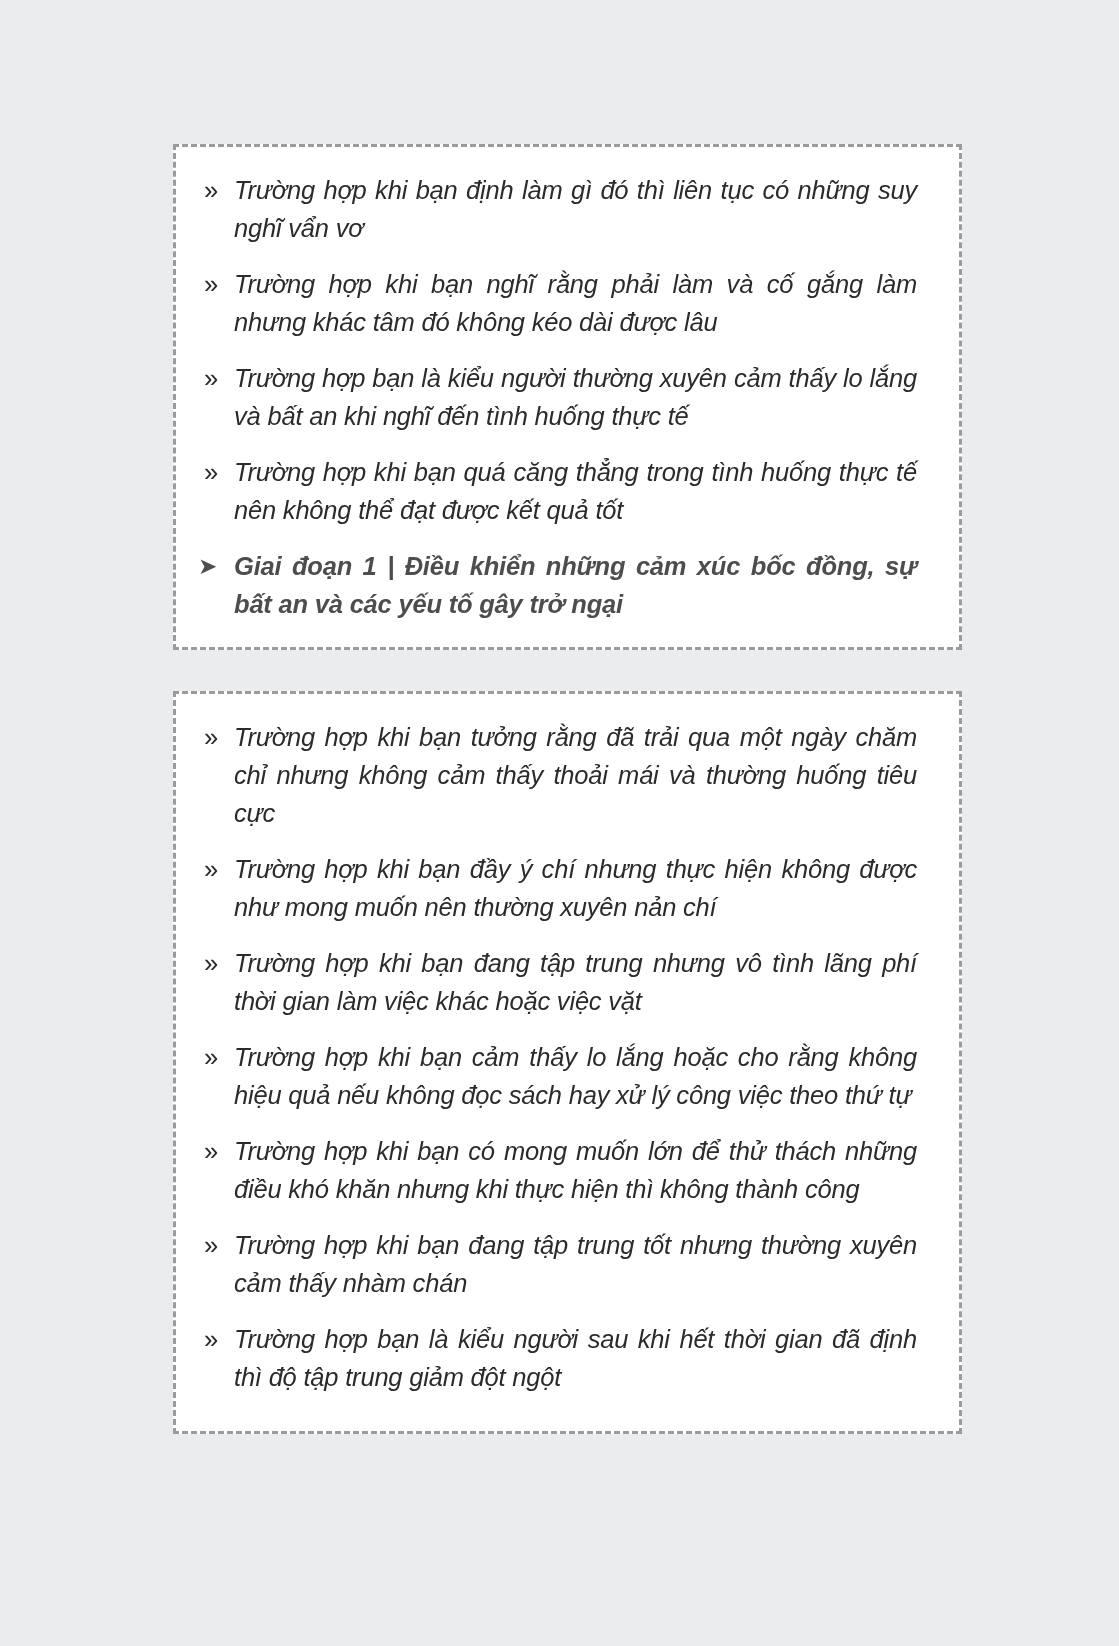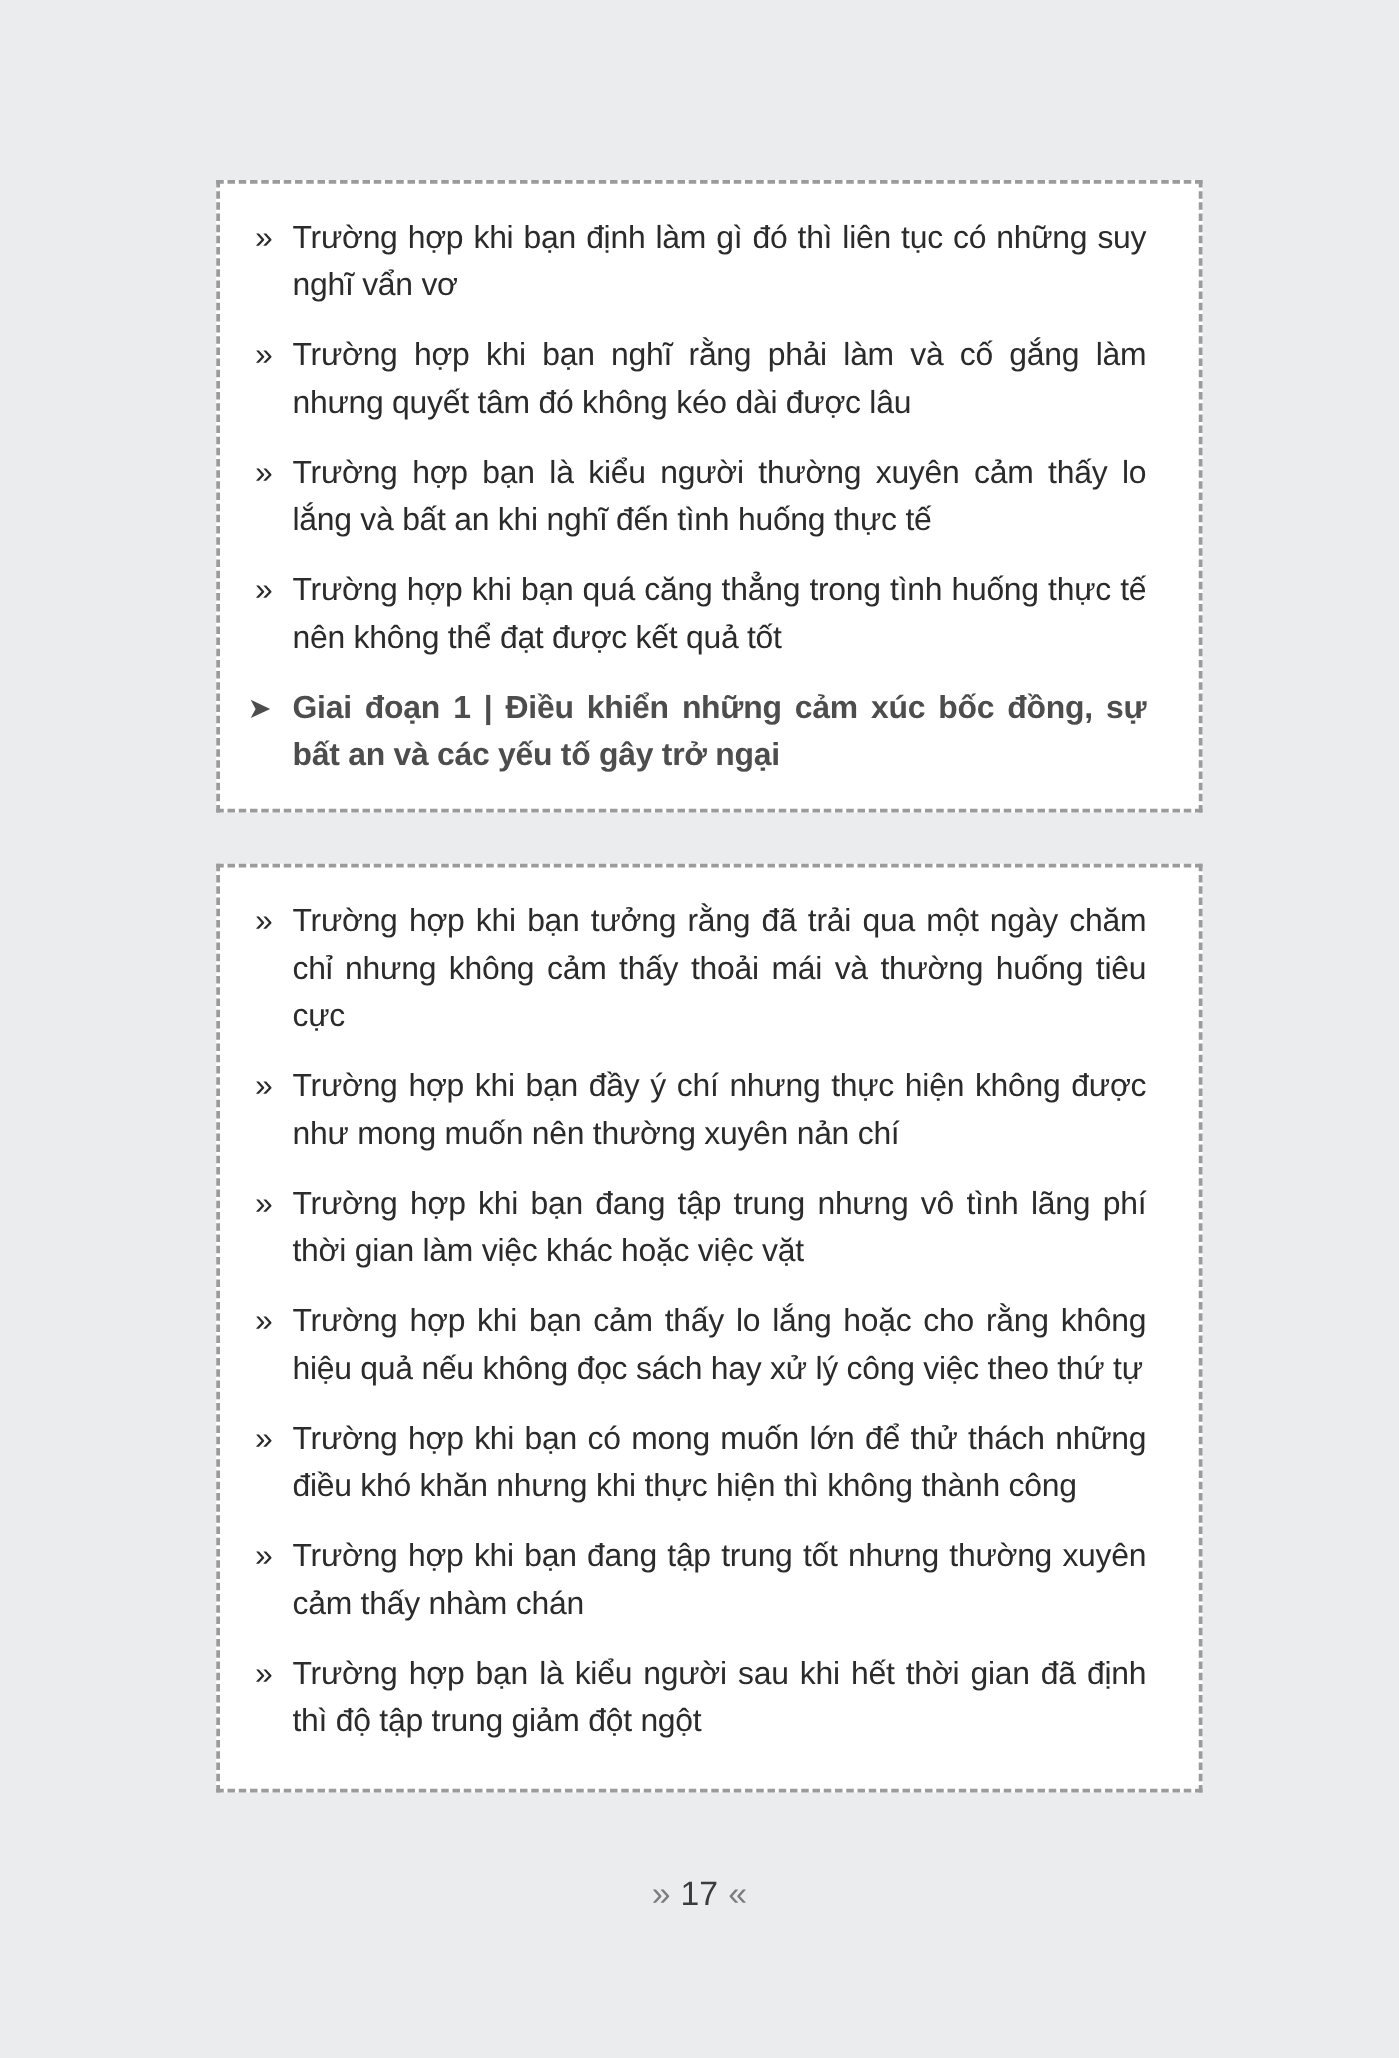--- a/index.html
+++ b/index.html
@@ -44,20 +44,21 @@
     text-align: left;
     padding-left: 6px;
     box-sizing: border-box;
     color: #2b2b2b;
   }
   .item .text {
     flex: 1 1 auto;
     margin: 0;
     text-align: justify;
     text-justify: inter-word;
+    font-style: italic;
   }
   .item.bold-item {
     font-weight: 700;
     color: #4d4d4d;
   }
   .item.bold-item .marker {
     color: #4d4d4d;
     padding-left: 0;
     font-size: 23px;
   }
@@ -81,21 +82,21 @@
 
 <div class="page">
 
   <div class="dashed-box box-1">
     <div class="item">
       <span class="marker">»</span>
       <p class="text">Trường hợp khi bạn định làm gì đó thì liên tục có những suy nghĩ vẩn vơ</p>
     </div>
     <div class="item">
       <span class="marker">»</span>
-      <p class="text">Trường hợp khi bạn nghĩ rằng phải làm và cố gắng làm nhưng quyết tâm đó không kéo dài được lâu</p>
+      <p class="text">Trường hợp khi bạn nghĩ rằng phải làm và cố gắng làm nhưng khác tâm đó không kéo dài được lâu</p>
     </div>
     <div class="item">
       <span class="marker">»</span>
       <p class="text">Trường hợp bạn là kiểu người thường xuyên cảm thấy lo lắng và bất an khi nghĩ đến tình huống thực tế</p>
     </div>
     <div class="item">
       <span class="marker">»</span>
       <p class="text">Trường hợp khi bạn quá căng thẳng trong tình huống thực tế nên không thể đạt được kết quả tốt</p>
     </div>
     <div class="item bold-item">
@@ -128,17 +129,14 @@
     <div class="item">
       <span class="marker">»</span>
       <p class="text">Trường hợp khi bạn đang tập trung tốt nhưng thường xuyên cảm thấy nhàm chán</p>
     </div>
     <div class="item">
       <span class="marker">»</span>
       <p class="text">Trường hợp bạn là kiểu người sau khi hết thời gian đã định thì độ tập trung giảm đột ngột</p>
     </div>
   </div>
 
-  <div class="footer">
-    <span class="guillemet">»</span><span>17</span><span class="guillemet">«</span>
-  </div>
 
 </div>
 
 </body></html>

